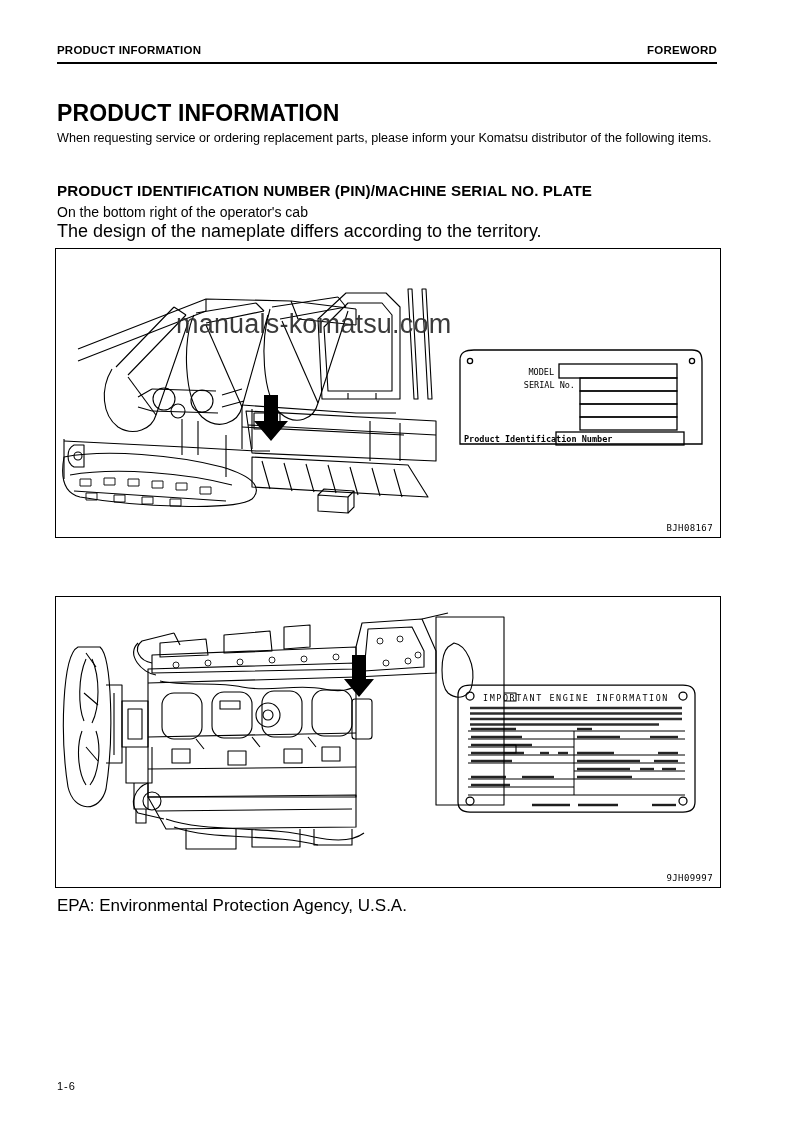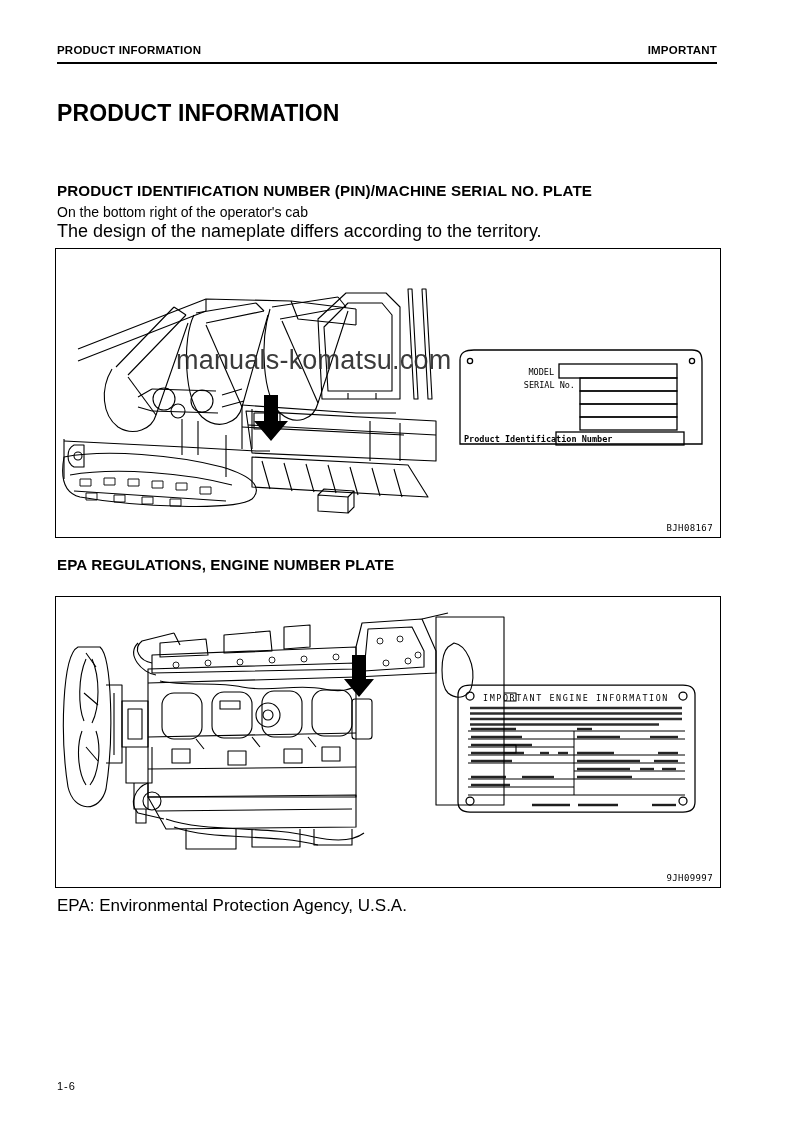--- a/index.html
+++ b/index.html
@@ -60,38 +60,39 @@
   .figid {
     position:absolute; right:7px; bottom:4px;
     font-size:9px; font-family:"DejaVu Sans Mono", monospace;
     letter-spacing:.4px;
   }
 
   .watermark {
     position:absolute; left:120px; top:60px;
     font-size:27px; color:#2b2b2b; letter-spacing:.2px;
     font-family:"Liberation Sans", sans-serif;
-    opacity:.92; pointer-events:none; white-space:nowrap;margin-top:36px;
+    opacity:.92; pointer-events:none; white-space:nowrap;
   }
 
   
   .np-lbl { font-size:8.5px; font-family:"DejaVu Sans Mono", monospace; }
 </style>
 </head>
 <body>
 
 <div class="page">
 
   <div class="runhead">
     <span>PRODUCT INFORMATION</span>
-    <span>IMPORTANT</span>
+    <span>FOREWORD</span>
   </div>
   <div class="runrule"></div>
 
   <div class="h1">PRODUCT INFORMATION</div>
+  <div class="intro">When requesting service or ordering replacement parts, please inform your Komatsu distributor of the following items.</div>
 
   <div class="h2a">PRODUCT IDENTIFICATION NUMBER (PIN)/MACHINE SERIAL NO. PLATE</div>
   <div class="sub1">On the bottom right of the operator's cab</div>
   <div class="sub2">The design of the nameplate differs according to the territory.</div>
 
   <div class="figbox" id="fig1">
     <svg width="661" height="285" viewBox="0 0 661 285">
       <g fill="none" stroke="#000" stroke-width="1.1" stroke-linejoin="round">
 
         <path d="M22 100 L150 50 L235 52 L300 60"></path>
@@ -190,21 +191,20 @@
       </g>
       <text class="np-lbl" x="98" y="29" text-anchor="end">MODEL</text>
       <text class="np-lbl" x="119" y="42" text-anchor="end">SERIAL No.</text>
       <text class="np-lbl" x="8" y="96" style="font-weight:bold;">Product Identification Number</text>
     </svg>
 
     <div class="watermark">manuals-komatsu.com</div>
     <div class="figid">BJH08167</div>
   </div>
 
-  <div class="h2b">EPA REGULATIONS, ENGINE NUMBER PLATE</div>
 
   <div class="figbox" id="fig2">
     <svg width="661" height="287" viewBox="0 0 661 287">
       <g fill="none" stroke="#000" stroke-width="1.1" stroke-linejoin="round">
 
         <path d="M22 50 C6 58 4 140 12 190 C18 216 44 216 50 192 C58 142 56 60 44 50 Z"></path>
         <path d="M30 62 C22 80 22 110 28 124 M36 62 C44 80 44 110 36 126"></path>
         <path d="M26 134 C20 150 22 176 30 188 M40 134 C46 152 42 178 34 188"></path>
         <path d="M30 56 L40 70 M28 96 L42 108 M30 150 L42 164"></path>
 

